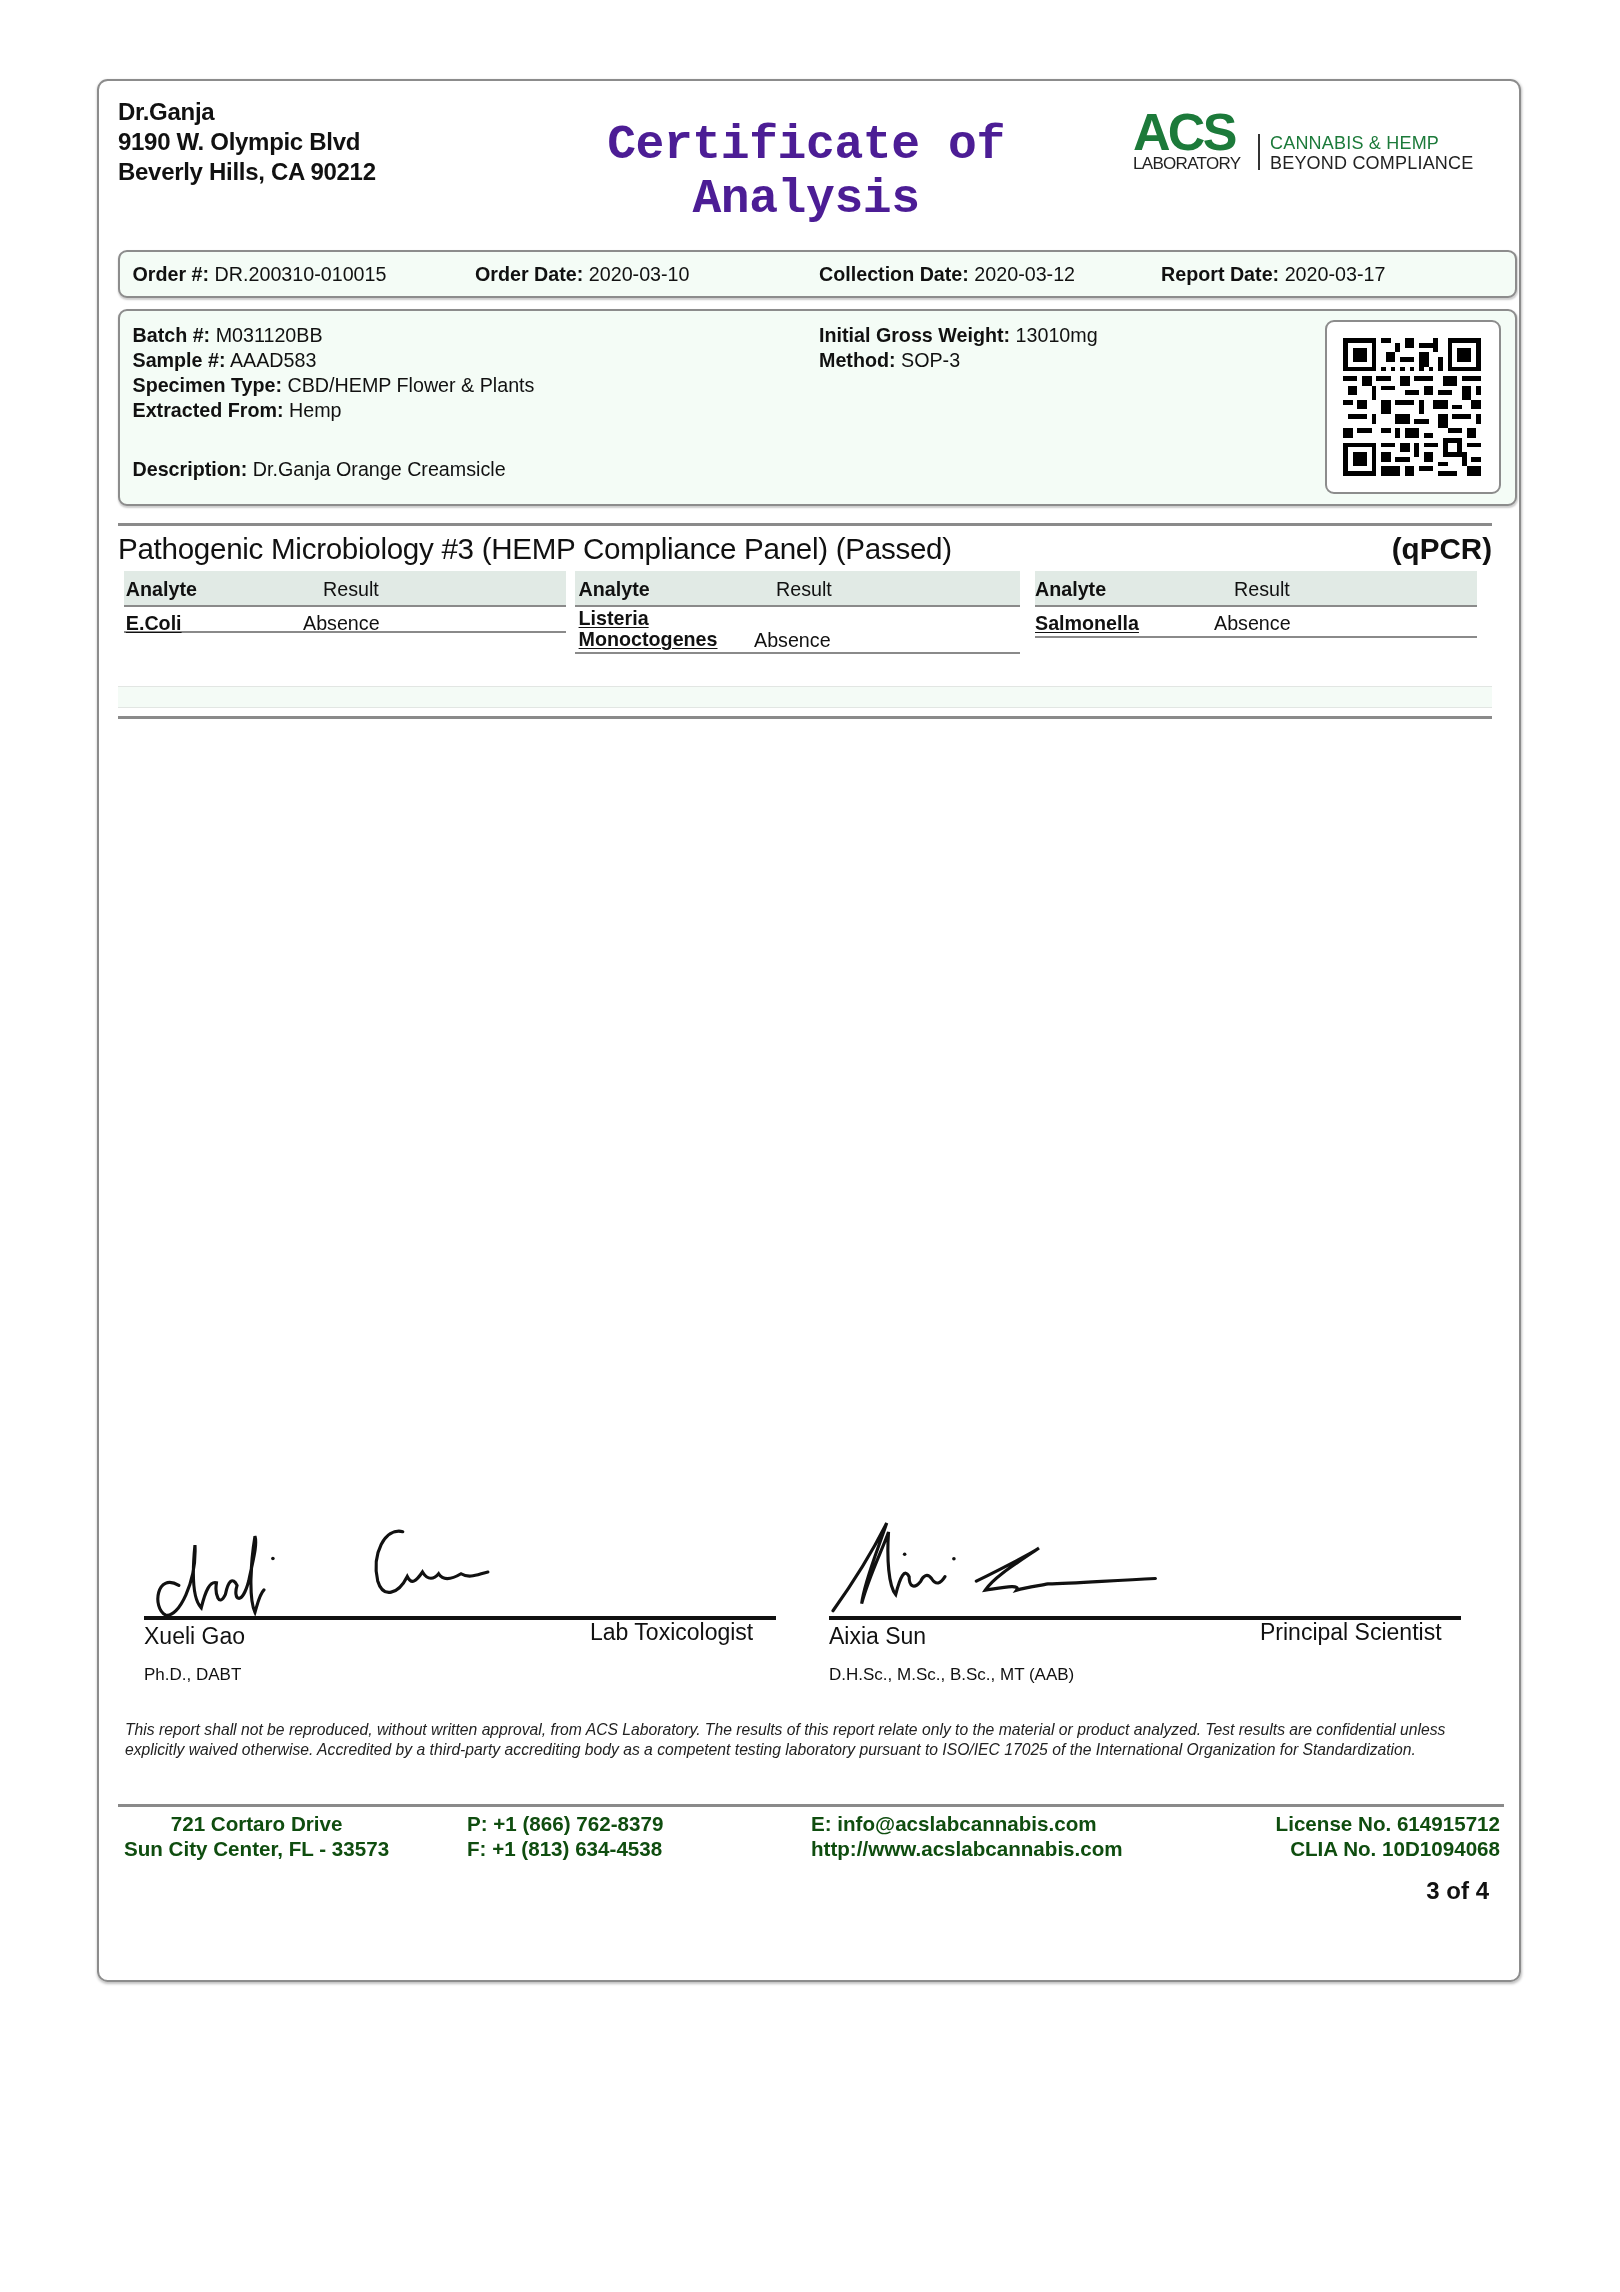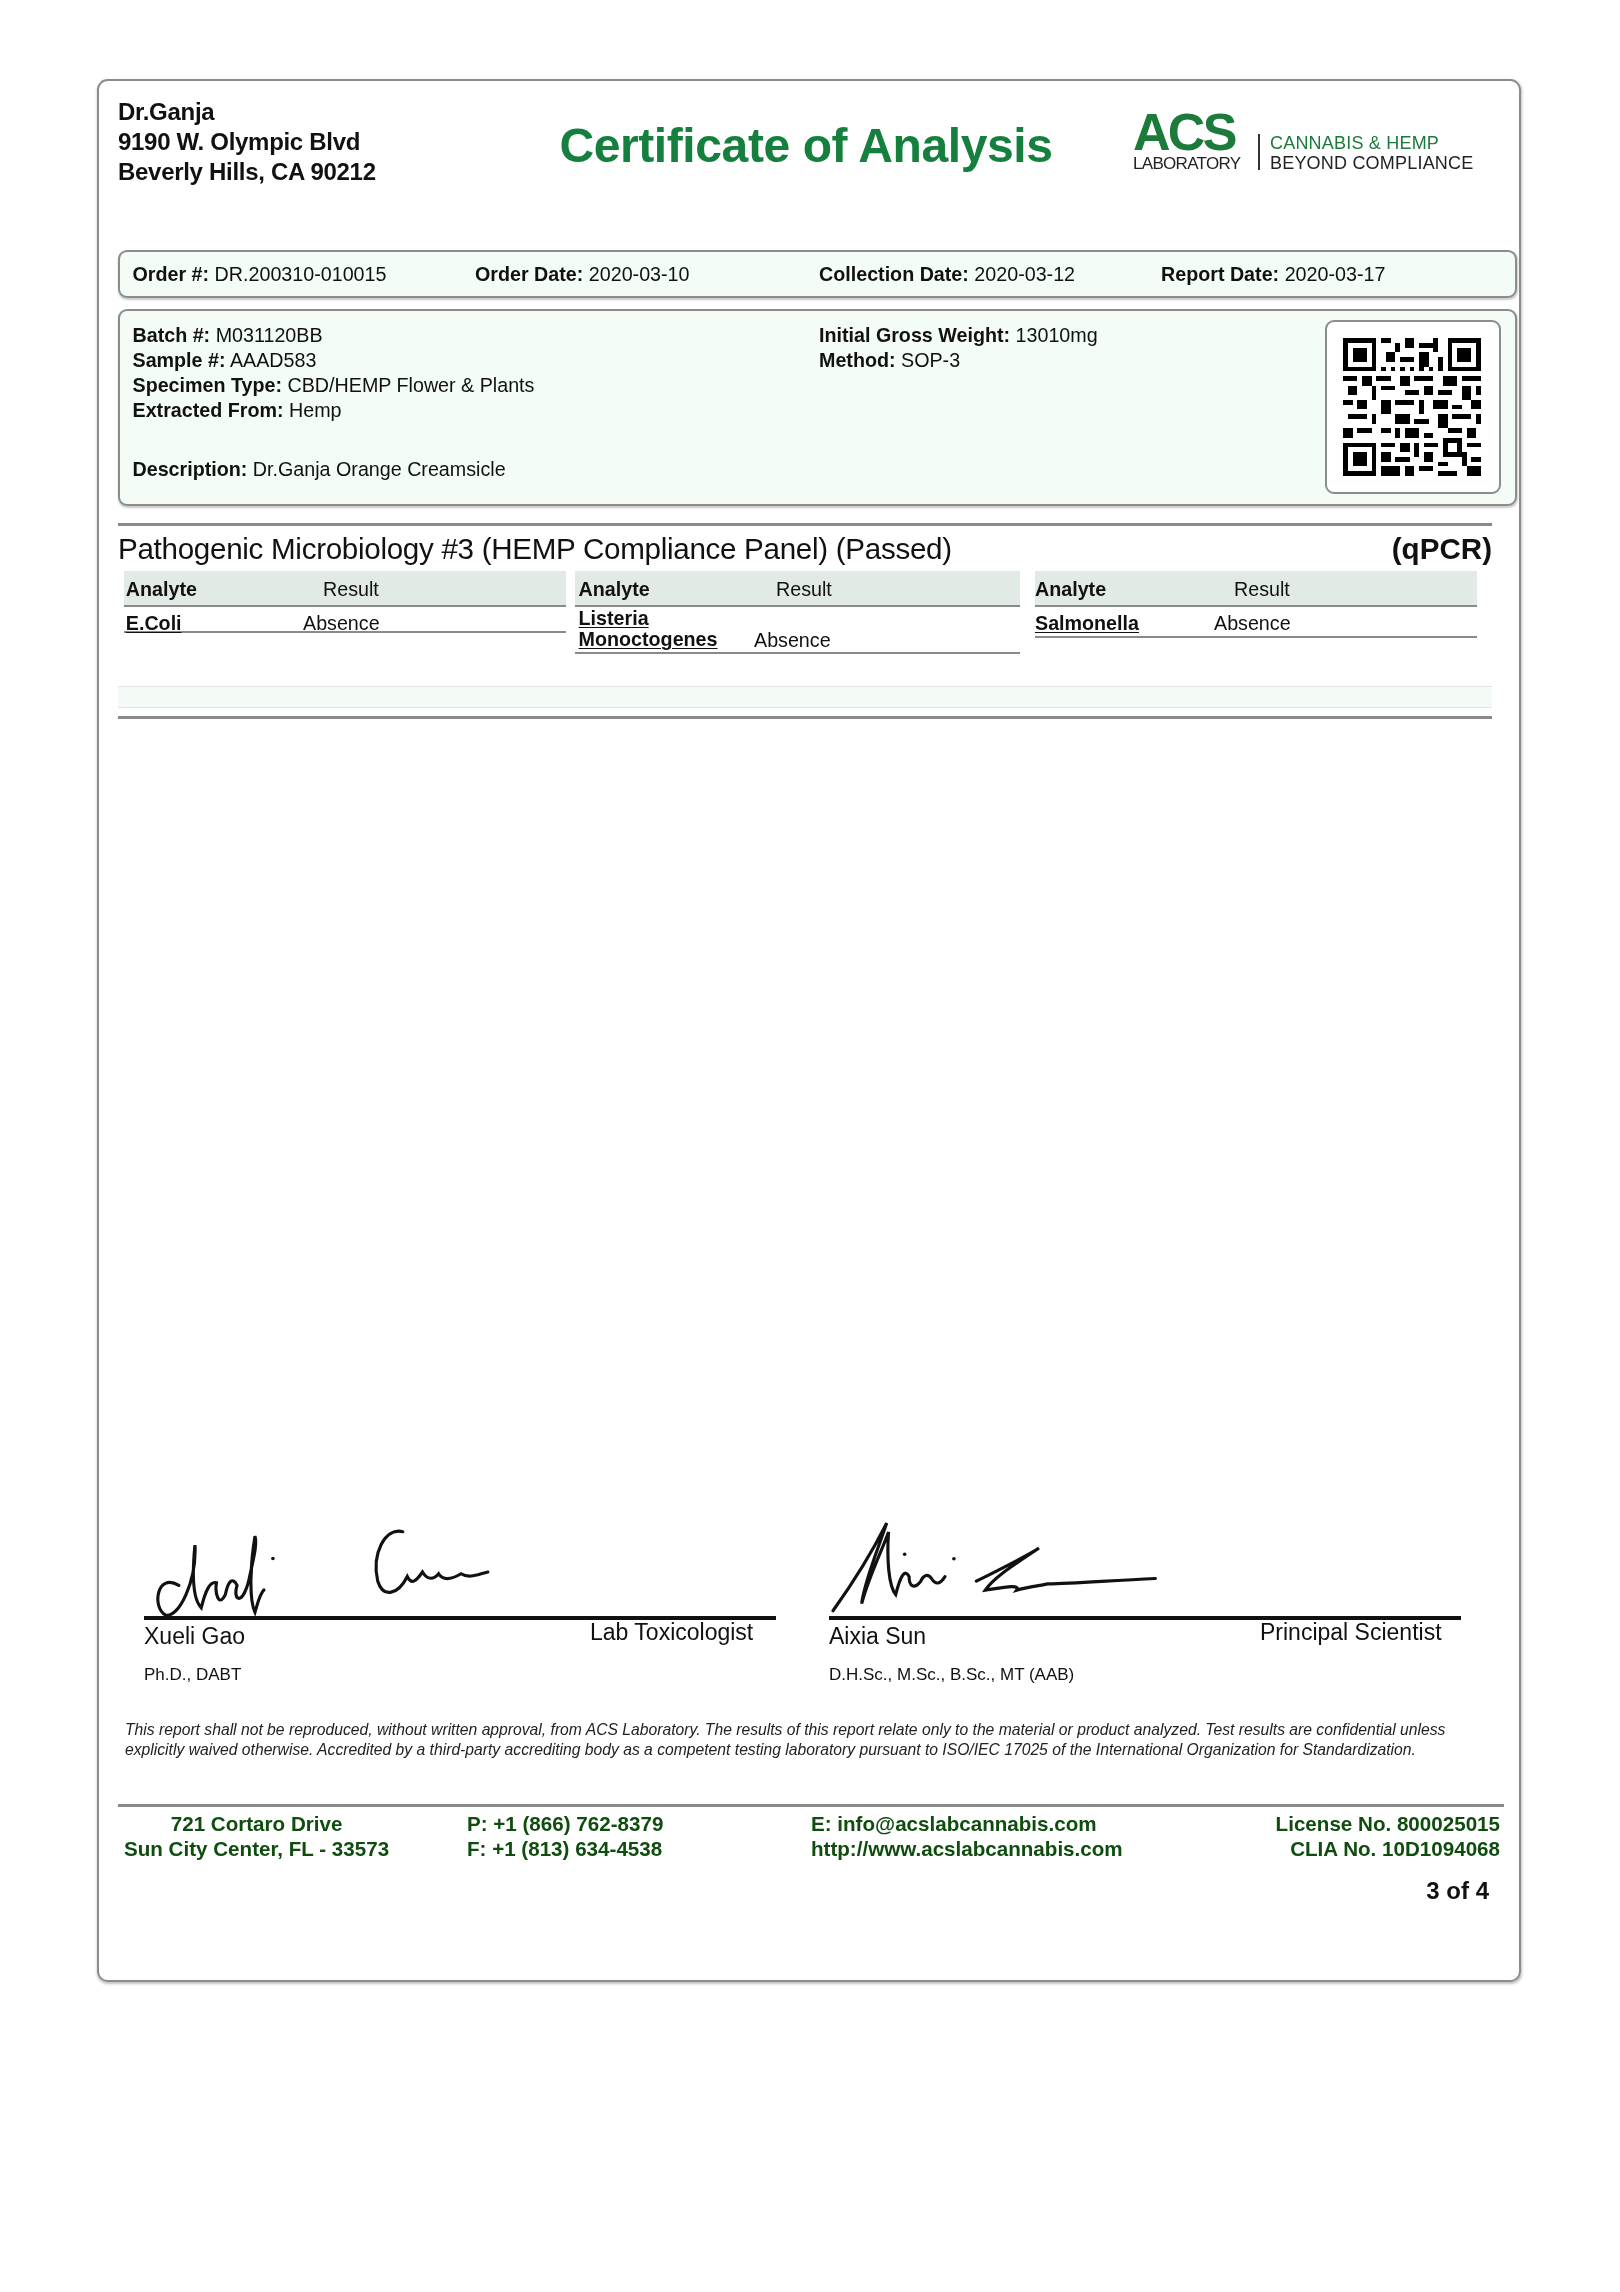--- a/index.html
+++ b/index.html
@@ -4,21 +4,21 @@
 <style>
   html, body { margin:0; padding:0; background:#ffffff; }
   body { width:1620px; height:2293px; position:relative; overflow:hidden;
          font-family:"Liberation Sans", "DejaVu Sans", sans-serif; color:#111; }
   .abs { position:absolute; }
   .page { left:97px; top:79px; width:1424px; height:1903px;
           border:2.7px solid #8c8c8c; border-radius:10.7px; box-sizing:border-box;
           box-shadow:0.9px 1.8px 2.7px rgba(0,0,0,0.25); }
   .client { left:118px; top:97px; font-weight:bold; font-size:24px; line-height:30px; letter-spacing:-0.3px; }
   .title { left:555px; top:118px; width:502px; text-align:center; font-size:48px; font-weight:bold;
-           color:#15803d; letter-spacing:-0.4px; }
+           color:#4c1d95; letter-spacing:-0.4px;font-family:Liberation Mono, monospace; }
   .logo { left:1133px; top:111px; width:367px; height:66px; }
   .logo .acs { position:absolute; left:0; top:-5.4px; font-size:52px; font-weight:900; color:#1c7a3a;
                letter-spacing:-2.7px; line-height:52px; }
   .logo .lab { position:absolute; left:0; top:43px; font-size:17px; color:#222; letter-spacing:-0.7px; }
   .logo .sep { position:absolute; left:125px; top:23px; width:1.8px; height:36px; background:#333; }
   .logo .tag1 { position:absolute; left:137px; top:22.4px; font-size:18px; color:#1c7a3a; letter-spacing:0.2px; }
   .logo .tag2 { position:absolute; left:137px; top:42px; font-size:18px; color:#222; letter-spacing:0.2px; }
 
   .box { border:2.7px solid #8c8c8c; border-radius:9px; background:#f4fcf6; box-sizing:border-box;
          box-shadow:0.9px 1.8px 1.8px rgba(0,0,0,0.2);padding-left:20px; }
@@ -283,18 +283,18 @@
 </div>
 <div class="abs footer" style="left:467px; top:1811px;">
   <div>P: +1 (866) 762-8379</div>
   <div>F: +1 (813) 634-4538</div>
 </div>
 <div class="abs footer" style="left:811px; top:1811px;">
   <div>E: info@acslabcannabis.com</div>
   <div>http://www.acslabcannabis.com</div>
 </div>
 <div class="abs footer" style="right:120px; top:1811px; text-align:right;">
-  <div>License No. 800025015</div>
+  <div>License No. 614915712</div>
   <div>CLIA No. 10D1094068</div>
 </div>
 
 <div class="abs pagenum">3 of 4</div>
 
 
 </body></html>

